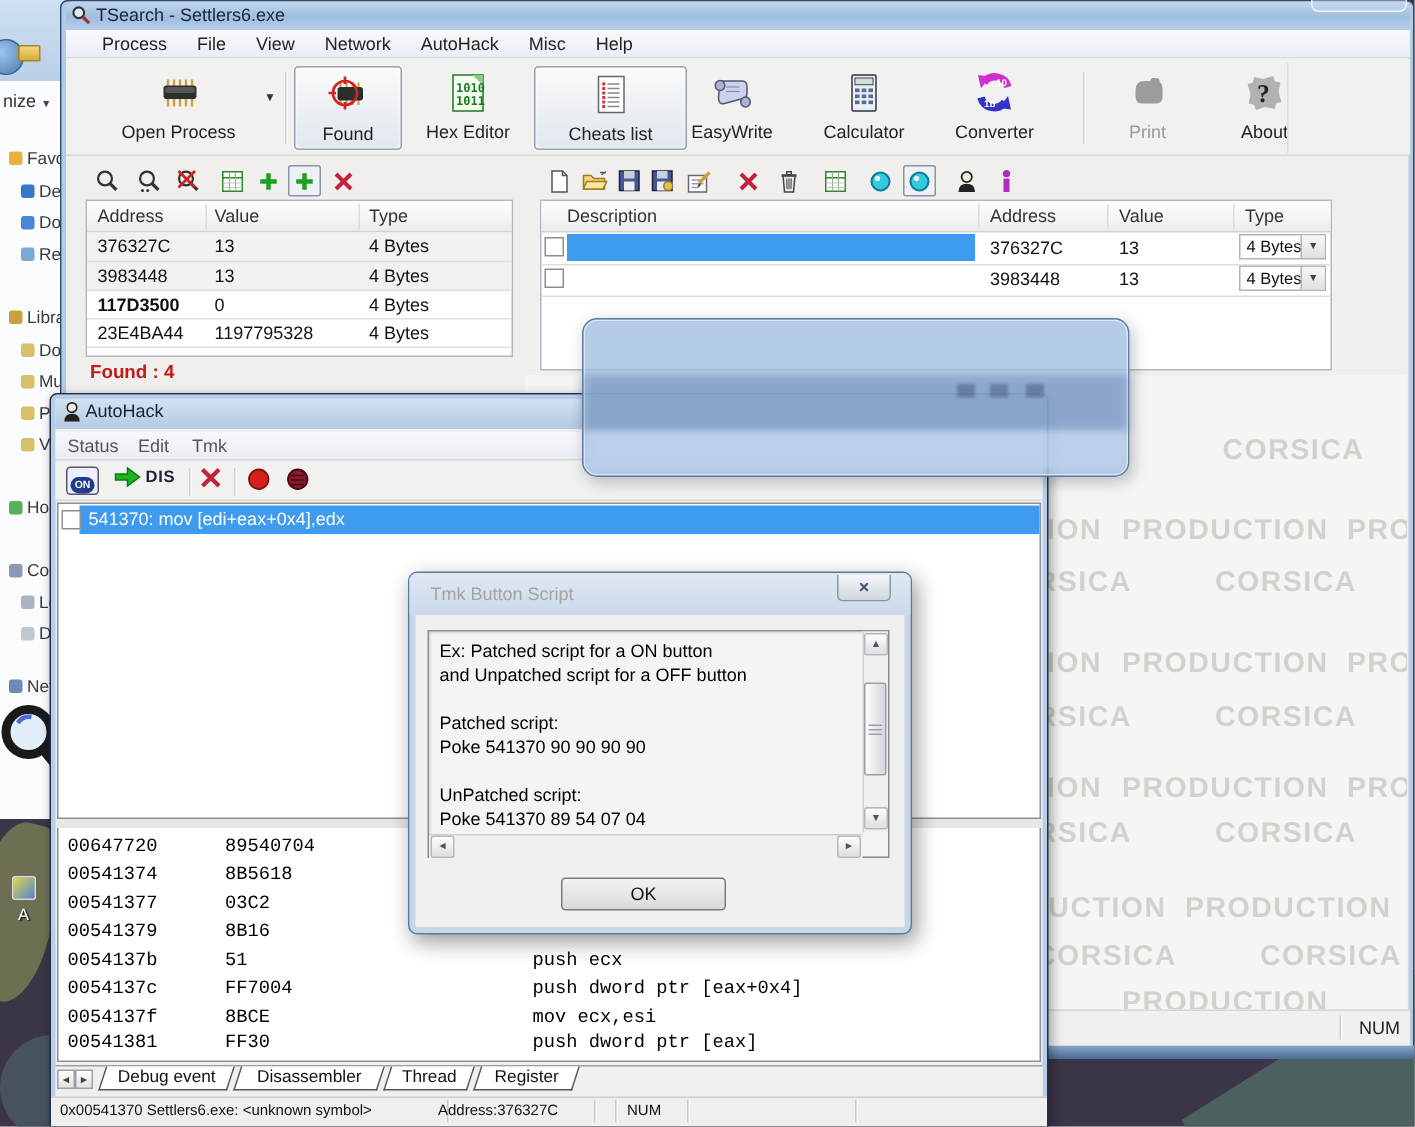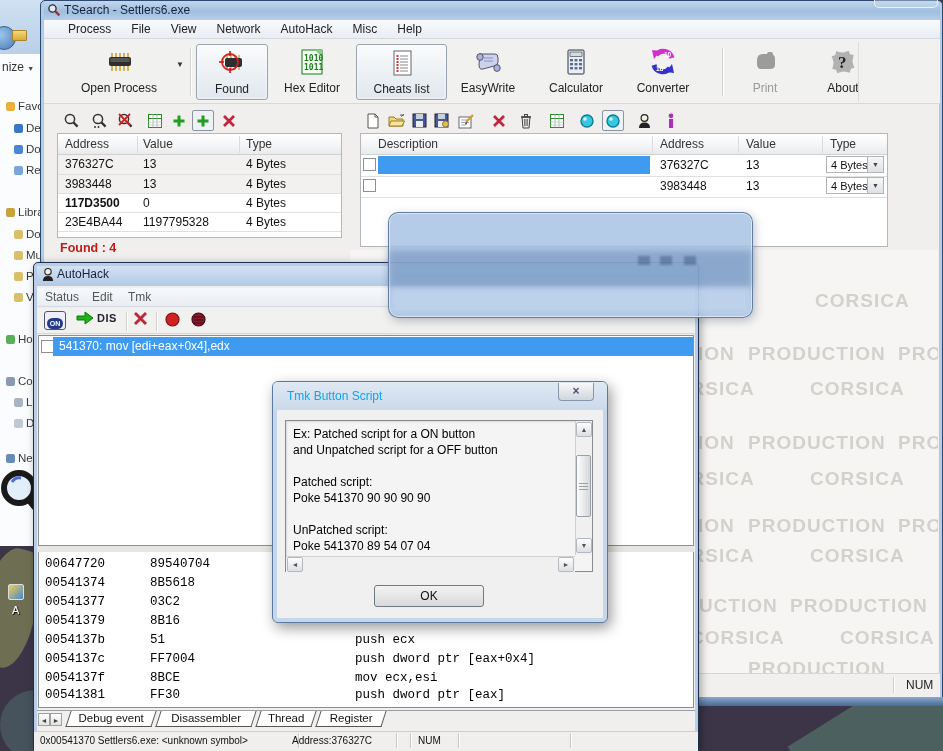--- a/index.html
+++ b/index.html
@@ -91,21 +91,21 @@
 .ah-st-text{position:absolute;top:735px;font-size:10px;color:#111;z-index:22;white-space:nowrap;}
 .ah-st-div{position:absolute;top:733px;width:1px;height:15px;background:#c8c7c3;box-shadow:1px 0 0 #fff;z-index:22;}
 
 .ghost{left:388px;top:212px;width:365px;height:106px;border-radius:10px;background:rgba(168,195,228,.85);border:1px solid rgba(80,105,140,.8);box-shadow:inset 0 0 0 1px rgba(255,255,255,.55),2px 3px 10px rgba(40,60,90,.3);z-index:30;}
 .ghost-band{left:389px;top:250px;width:363px;height:37px;background:rgba(108,138,182,.55);filter:blur(3px);z-index:31;}
 .ghost-dot{position:absolute;top:256px;width:12px;height:9px;background:rgba(66,90,128,.5);filter:blur(1px);z-index:32;}
 .ghost-low{left:392px;top:288px;width:357px;height:24px;background:rgba(198,216,238,.5);filter:blur(2px);z-index:31;}
 
 .dlg{left:272px;top:381px;width:336px;height:242px;background:#f0f0f0;border:1px solid #5a7aa0;box-shadow:inset 0 0 0 4px #c7d7ea,3px 5px 14px rgba(0,0,0,.4);border-radius:6px;z-index:40;}
 .dlg-titlebar{left:273px;top:382px;width:334px;height:28px;background:linear-gradient(180deg,#dfe9f4,#cbd9ea);border-radius:5px 5px 0 0;z-index:41;}
-.dlg-title{left:287px;top:389px;font-size:12px;color:#0ea5e9;z-index:42;}
+.dlg-title{left:287px;top:389px;font-size:12px;color:#a3a3a3;z-index:42;}
 .dlg-close{left:558px;top:383px;width:36px;height:18px;border:1px solid #8796a8;border-top:none;border-radius:0 0 4px 4px;background:linear-gradient(180deg,#f6f8fa,#cfd6de);text-align:center;font-size:12px;font-weight:bold;color:#41536e;line-height:17px;z-index:42;}
 .dlg-text{left:285px;top:420px;width:308px;height:152px;background:#f4f4f4;border:1px solid #898c8f;box-shadow:inset 1px 1px 2px rgba(0,0,0,.12);z-index:41;}
 .dlg-line{position:absolute;left:293px;width:270px;height:16px;font-size:12px;color:#000;z-index:42;white-space:nowrap;}
 .sb-v{left:575px;top:421px;width:17px;height:134px;background:#f0f0f0;border-left:1px solid #d0d0d0;z-index:42;}
 .sb-btn{position:absolute;width:16px;height:15px;background:linear-gradient(#fdfdfd,#dcdfe3);border:1px solid #b4b9bf;border-radius:2px;text-align:center;font-size:7px;color:#555;line-height:14px;z-index:43;}
 .sb-thumb-v{left:576px;top:455px;width:15px;height:62px;background:linear-gradient(90deg,#fdfdfd,#d4d7db);border:1px solid #9aa0a6;border-radius:2px;z-index:43;}
 .sb-grip{position:absolute;left:579px;width:9px;height:1px;background:#9aa0a6;z-index:44;}
 .sb-h{left:286px;top:556px;width:289px;height:16px;background:#f0f0f0;border-top:1px solid #d0d0d0;z-index:42;}
 .dlg-ok{left:374px;top:585px;width:110px;height:22px;border:1px solid #707a85;border-radius:3px;background:linear-gradient(180deg,#f3f3f3,#d9d9d9);text-align:center;font-size:12px;color:#111;line-height:21px;z-index:42;}
 
@@ -222,21 +222,21 @@
     <svg width="26" height="28" viewBox="0 0 26 28">
       <rect x="3" y="2" width="20" height="24" fill="#f2fff0" stroke="#1c7a1c"></rect>
       <polygon points="16,2 23,2 23,9" fill="#8ace8a"></polygon>
       <text x="5" y="13" font-size="8" font-weight="bold" fill="#1c7a1c" font-family="DejaVu Sans Mono,monospace">1010</text>
       <text x="5" y="22" font-size="8" font-weight="bold" fill="#1c7a1c" font-family="DejaVu Sans Mono,monospace">1011</text>
     </svg>
   </span>
   <span class="tlabel">Hex Editor</span>
 </div>
 
-<div class="tbtn pressed" style="left:356px;width:91px;">
+<div class="tbtn pressed" style="left:356px;width:102px;">
   <span class="ticon">
     <svg width="24" height="28" viewBox="0 0 24 28">
       <rect x="4" y="2" width="17" height="24" fill="#fff" stroke="#666"></rect>
       <g stroke="#888" stroke-width="1">
           <line x1="10" y1="7" x2="18" y2="7"></line>
           <line x1="10" y1="10" x2="18" y2="10"></line>
           <line x1="10" y1="13" x2="18" y2="13"></line>
           <line x1="10" y1="16" x2="18" y2="16"></line>
           <line x1="10" y1="19" x2="18" y2="19"></line>
           <line x1="10" y1="22" x2="18" y2="22"></line>

